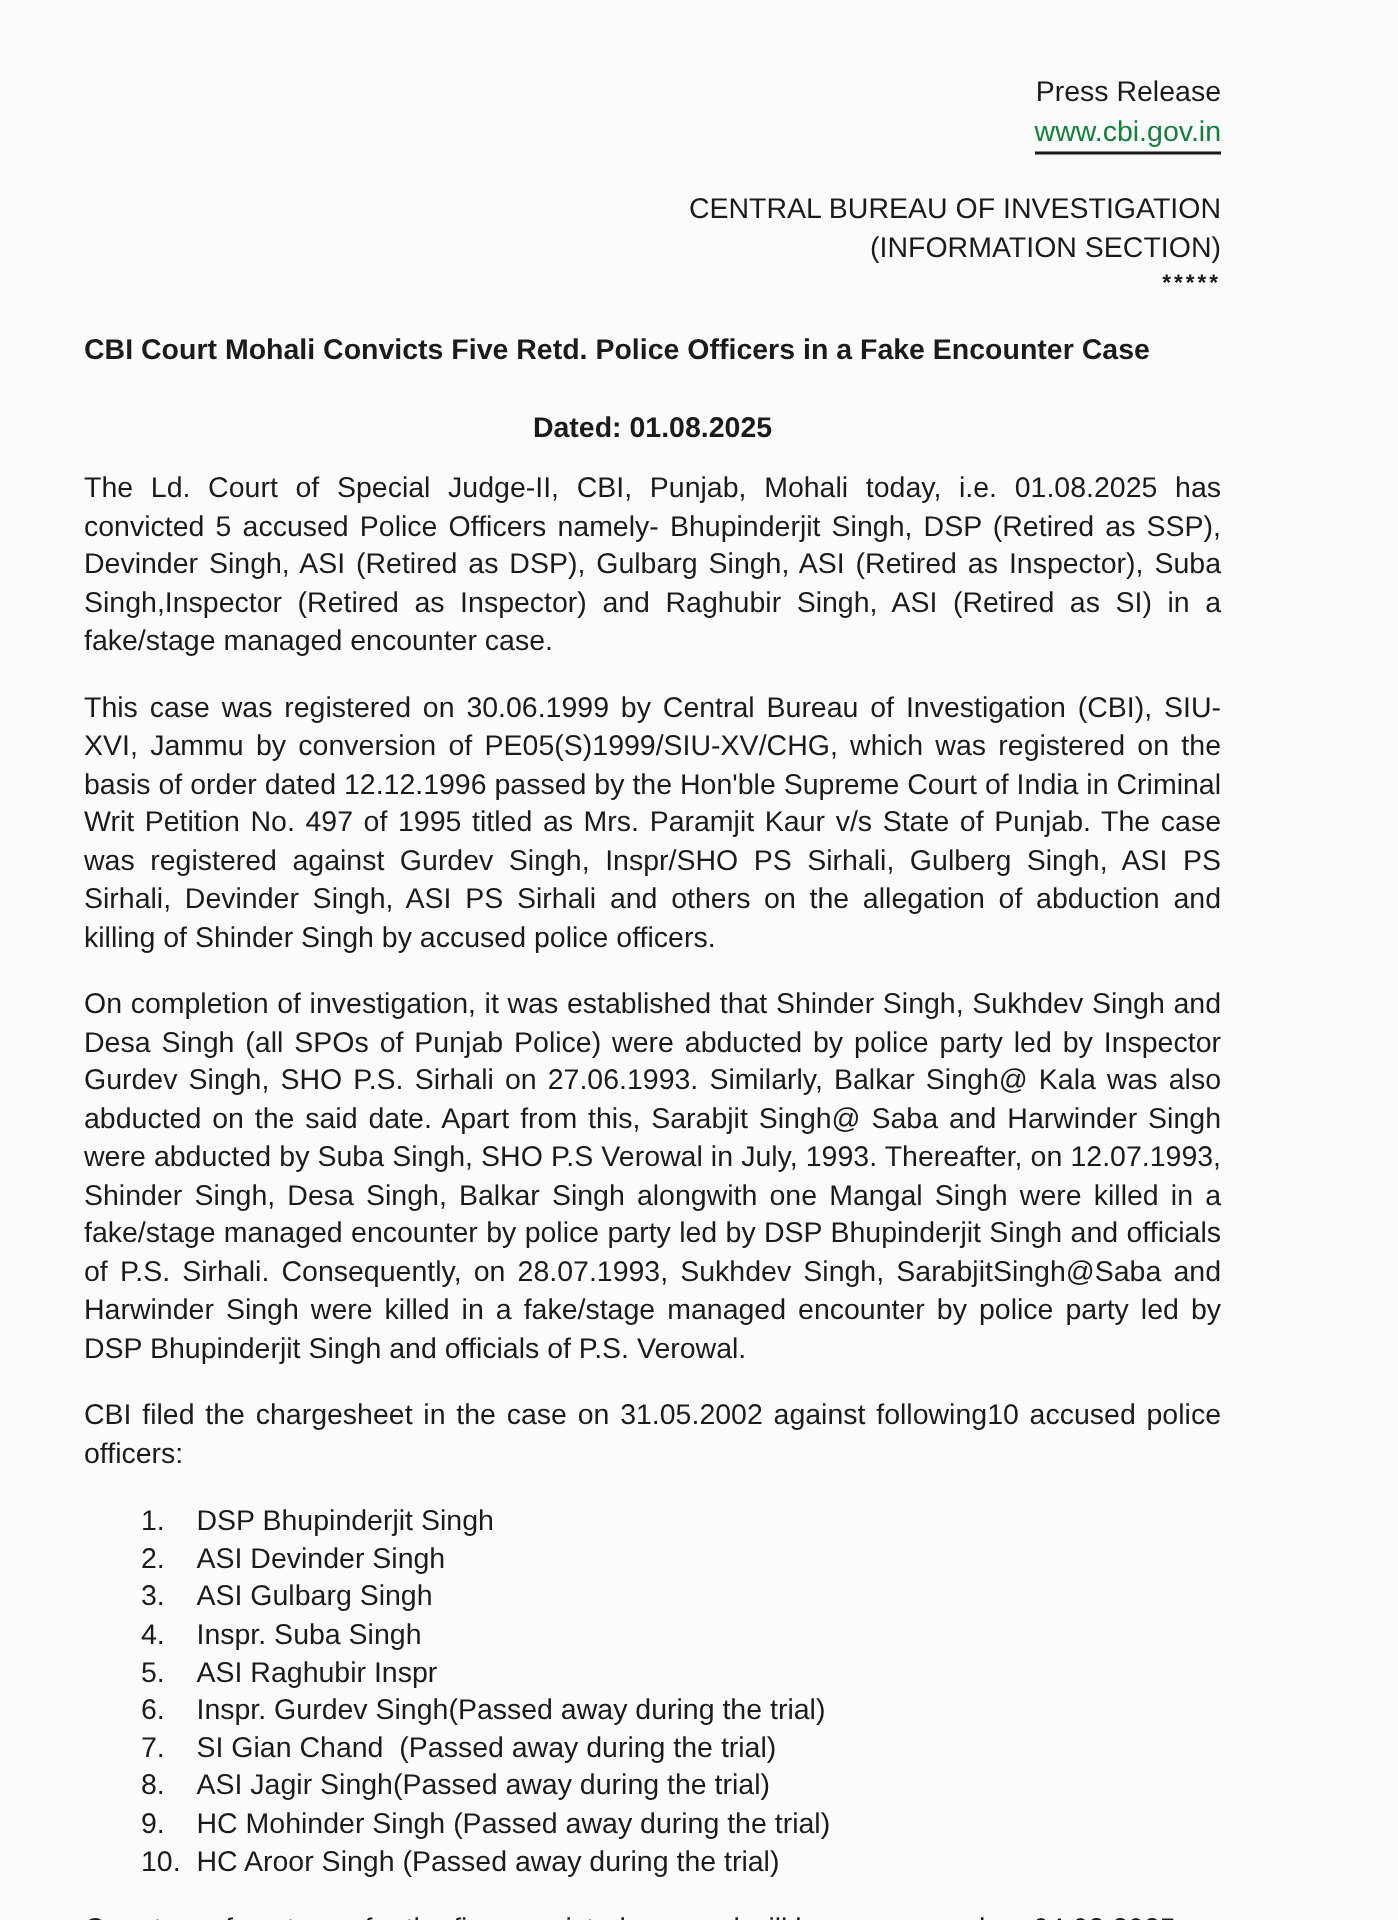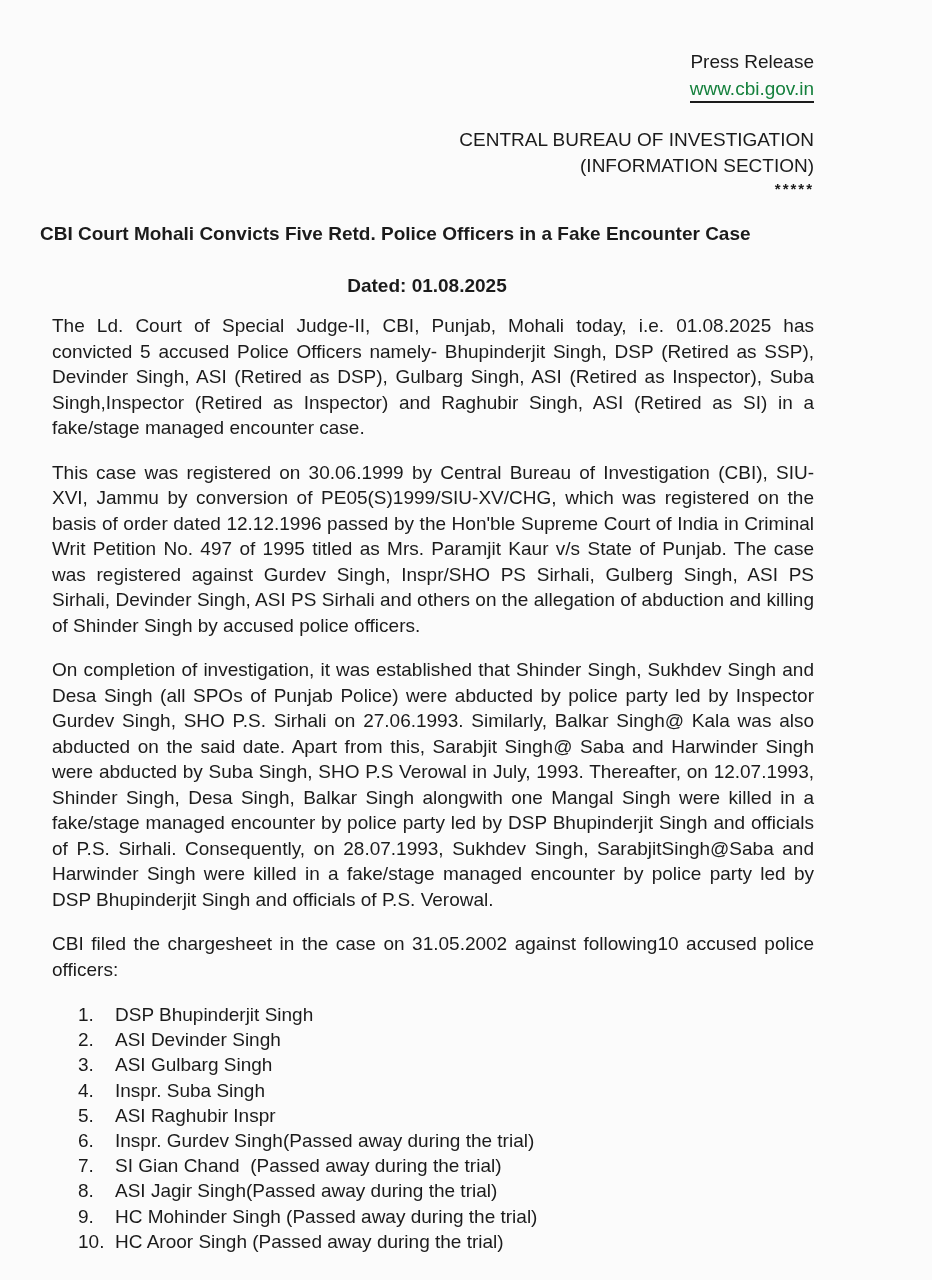--- a/index.html
+++ b/index.html
@@ -10,21 +10,21 @@
   .page {
     position: relative;
     width: 892px;
     height: 1280px;
     box-sizing: border-box;
     background: #fbfbfb;
     color: #1b1b1b;
     font-family: "Liberation Sans", "DejaVu Sans", sans-serif;
     font-size: 19px;
     line-height: 25.5px;
-    padding: 48px 78px 0 40px;
+    padding: 48px 78px 0 56px;
     overflow: hidden;
   }
   .hdr-right {
     text-align: right;
     line-height: 27px;
   }
   .site-link {
     color: #15803d;
     text-decoration: none;
     border-bottom: 2px solid #1b1b1b;
@@ -48,21 +48,20 @@
     margin-top: 22px;
   }
   .dateline {
     text-align: center;
     font-weight: 700;
     margin-top: 26px;
   }
   .para {
     text-align: justify;
     margin-top: 19px;
-    margin-left: 12px;
   }
   .para.first {
     margin-top: 15px;
   }
   ol.accused {
     margin: 20px 0 0 0;
     padding: 0 0 0 38px;
     list-style: none;
     counter-reset: acc;
   }

